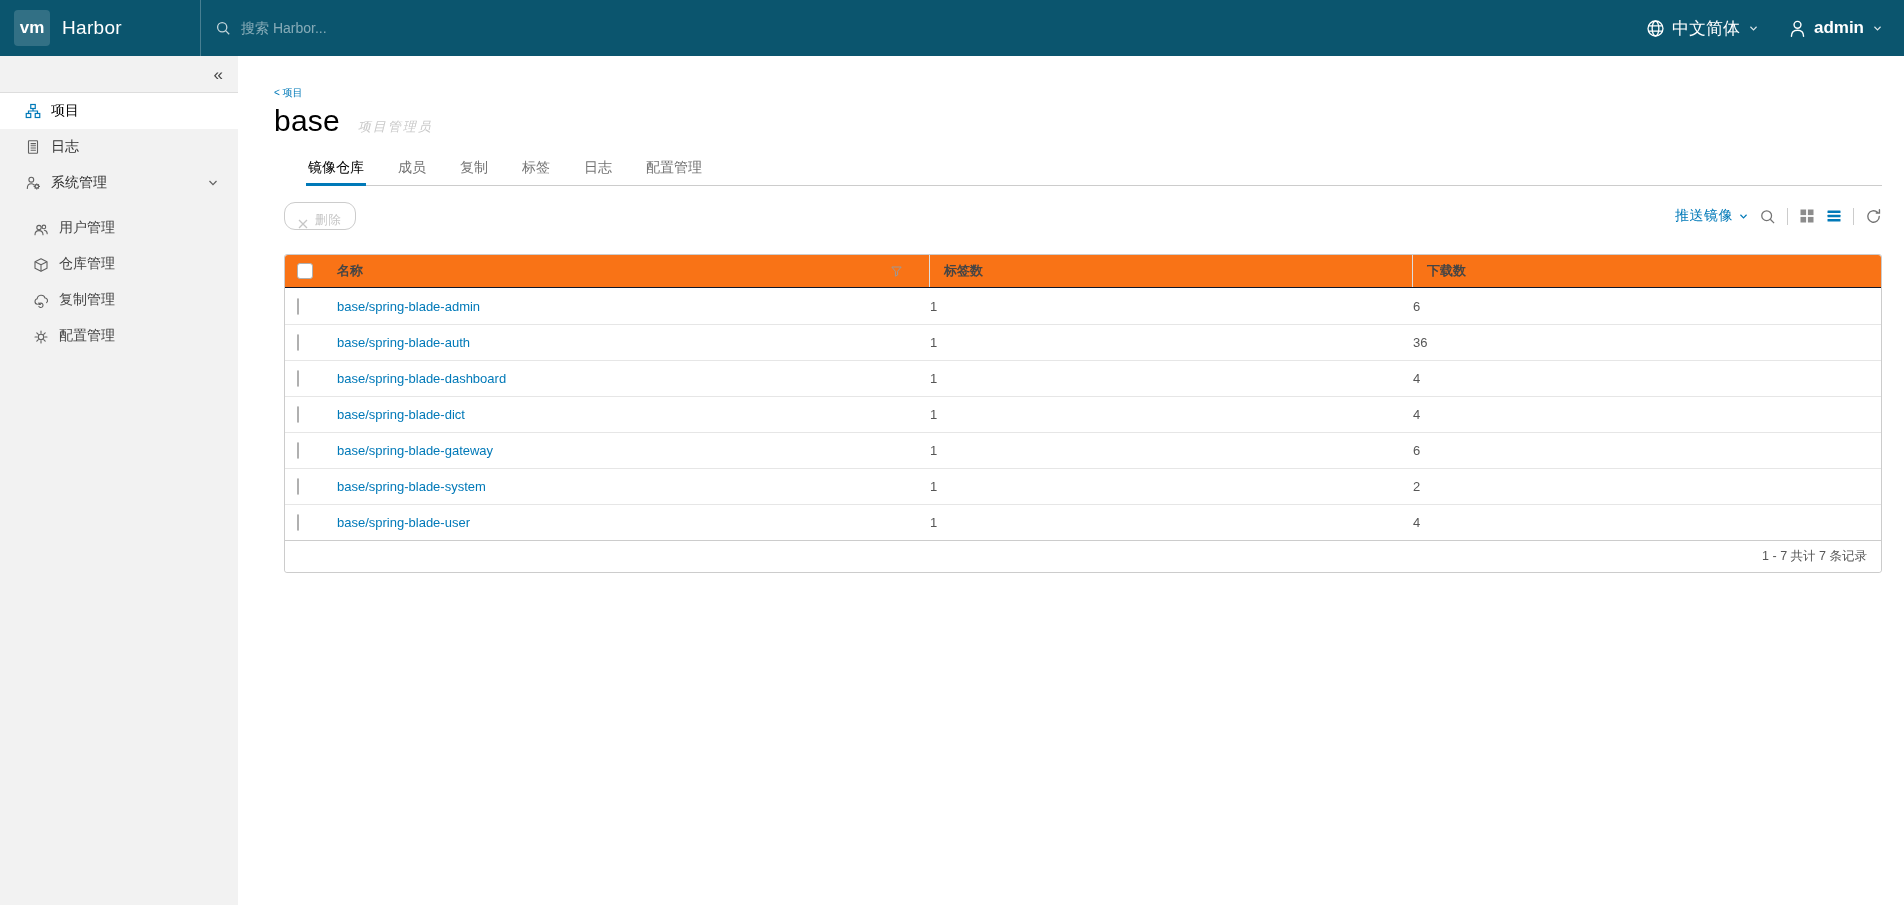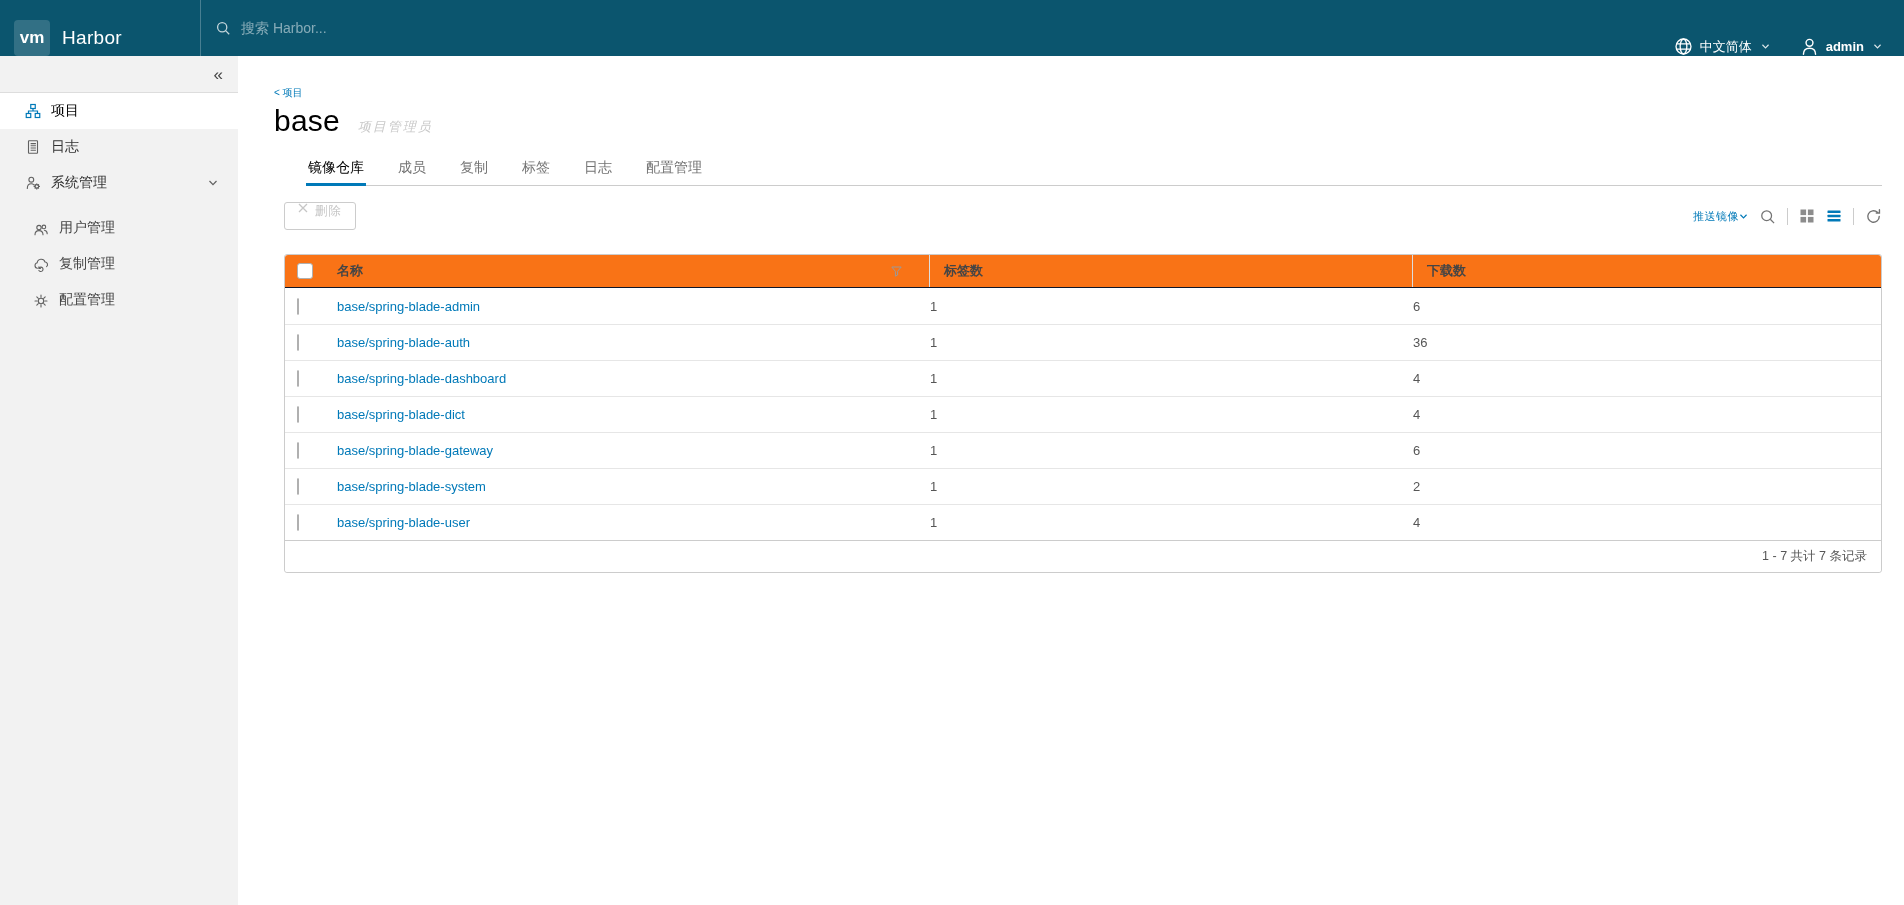--- a/index.html
+++ b/index.html
@@ -1,33 +1,33 @@
 <!DOCTYPE html>
 <html><head>
 <meta charset="utf-8">
 <style>
   * { margin:0; padding:0; box-sizing:border-box; }
   html,body { width:1904px; height:905px; overflow:hidden; background:#fff;
     font-family:"Liberation Sans","DejaVu Sans",sans-serif; }
 
   
   .navbar { position:absolute; top:0; left:0; width:1904px; height:56px;
-    background:#0b556e; display:flex; align-items:flex-end; color:#fff; z-index:10; }
+    background:#0b556e; display:flex; align-items:center; color:#fff; z-index:10; }
   .navbar-left { width:200px; display:flex; align-items:center; padding-left:14px; cursor:pointer; }
   .logo-box { width:36px; height:36px; background:rgba(255,255,255,.16); border-radius:4px;
     display:flex; align-items:center; justify-content:center; font-weight:bold; font-size:17px; }
   .brand { font-size:19px; font-weight:400; margin-left:12px; letter-spacing:.3px; }
   .navbar-search { display:flex; align-items:center; height:56px;
     border-left:1px solid rgba(255,255,255,.25); padding-left:14px; width:520px; }
   .navbar-search svg { opacity:.75; }
   .navbar-search input { background:transparent; border:none; outline:none; color:#fff;
     font-size:14px; margin-left:10px; width:420px; font-family:inherit; }
   .navbar-search input::placeholder { color:rgba(255,255,255,.5); }
   .navbar-right { margin-left:auto; display:flex; align-items:center; gap:30px; padding-right:22px; }
-  .nav-widget { display:flex; align-items:center; gap:7px; font-size:13px; cursor:pointer; }
+  .nav-widget { display:flex; align-items:center; gap:7px; font-size:17px; cursor:pointer; }
   .nav-widget .caret { margin-left:2px; opacity:.85; }
   .nav-user-label { font-weight:600; }
 
   
   .sidebar { position:absolute; top:56px; left:0; width:238px; height:849px;
     background:#f2f2f2; font-size:14px; color:#333; }
   .collapse-row { height:37px; display:flex; align-items:center; justify-content:flex-end;
     padding-right:15px; border-bottom:1px solid #ddd; }
   .collapse-glyph { font-size:17px; color:#454545; cursor:pointer; line-height:1; }
   .side-item { height:36px; display:flex; align-items:center; padding-left:25px; cursor:pointer; gap:10px; }
@@ -44,25 +44,25 @@
   .page-title { font-size:30px; font-weight:300; color:#000; letter-spacing:.2px; }
   .role-badge { font-style:italic; color:#c9c9c9; font-size:13px; margin-left:18px; letter-spacing:2px; }
 
   .tabs { display:flex; gap:30px; border-bottom:1px solid #ccc; margin-top:14px;margin-left:32px; }
   .tab { padding:7px 2px 6px; font-size:14px; color:#737373; cursor:pointer;
     border-bottom:3px solid transparent; margin-bottom:-1px; }
   .tab.active { color:#000; border-bottom-color:#0079b8; }
 
   .grid-section { margin-left:10px; }
   .toolbar { margin-top:16px; display:flex; align-items:center; justify-content:space-between; }
-  .btn-delete { display:inline-flex; align-items:flex-start; gap:7px; height:28px; padding:0 13px;
-    border:1px solid #ccc; border-radius:3px; background:#fff; color:#c6c6c6; font-size:12.5px;
+  .btn-delete { display:inline-flex; align-items:flex-end; gap:7px; height:28px; padding:0 13px;
+    border:1px solid #ccc; border-radius:11px; background:#fff; color:#c6c6c6; font-size:12.5px;
     letter-spacing:1px; cursor:pointer; font-family:inherit; }
   .toolbar-right { display:flex; align-items:center; gap:11px; }
-  .push-image { display:flex; align-items:center; color:#0079b8; font-size:11px;
+  .push-image { display:flex; align-items:center; gap:6px; color:#0079b8; font-size:14px;
     letter-spacing:.5px; cursor:pointer; }
   .tool-icon { cursor:pointer; display:flex; align-items:center; }
   .v-divider { width:1px; height:17px; background:#ccc; }
 
   .datagrid { margin-top:24px; border:1px solid #ccc; border-radius:3px; background:#fff; }
   .dg-header, .dg-row { display:grid; grid-template-columns:46px 1fr 483px 482px; align-items:center; }
   .dg-header { height:33px; background:#f97316; border-bottom:1px solid #0f172a;
     font-size:13px; font-weight:700; color:#454545; border-radius:3px 3px 0 0; }
   .dg-header .hcell { height:100%; display:flex; align-items:center; }
   .hcell.c-name { padding-left:6px; justify-content:space-between; padding-right:14px; }
@@ -183,20 +183,29 @@
       <svg class="icon16" viewBox="0 0 16 16" fill="none" stroke="#616161" stroke-width="1.1" stroke-linecap="round">
         <circle cx="6" cy="6.6" r="2.2"></circle>
           <path d="M2,13.8 c0-2.8 1.8-4.2 4-4.2 s4,1.4 4,4.2"></path>
         <circle cx="10.9" cy="5.9" r="1.8"></circle>
           <path d="M11.4,9.2 c1.8,.3 2.8,1.6 2.8,3.6"></path>
       </svg>
     </span>
     <span>用户管理</span>
   </div>
 
+  <div class="side-sub">
+    <span>
+      <svg class="icon16" viewBox="0 0 16 16" fill="none" stroke="#616161" stroke-width="1.1" stroke-linejoin="round">
+        <path d="M8,1.8 L14,4.8 L14,11.2 L8,14.2 L2,11.2 L2,4.8 Z"></path>
+        <path d="M2,4.8 L8,7.8 L14,4.8 M8,7.8 L8,14.2"></path>
+      </svg>
+    </span>
+    <span>仓库管理</span>
+  </div>
 
   <div class="side-sub">
     <span>
       <svg class="icon16" viewBox="0 0 16 16" fill="none" stroke="#616161" stroke-width="1.1" stroke-linecap="round">
         <path d="M4.4,11.3 a2.8,2.8 0 0 1 -.2-5.5 a4,4 0 0 1 7.8-.8 a2.6,2.6 0 0 1 1.6,4.6"></path>
         <path d="M5.9,13.4 a2.2,2.2 0 1 0 .4-2.7"></path>
           <path d="M5.9,9.9 v1.5 h1.5"></path>
       </svg>
     </span>
     <span>复制管理</span>

